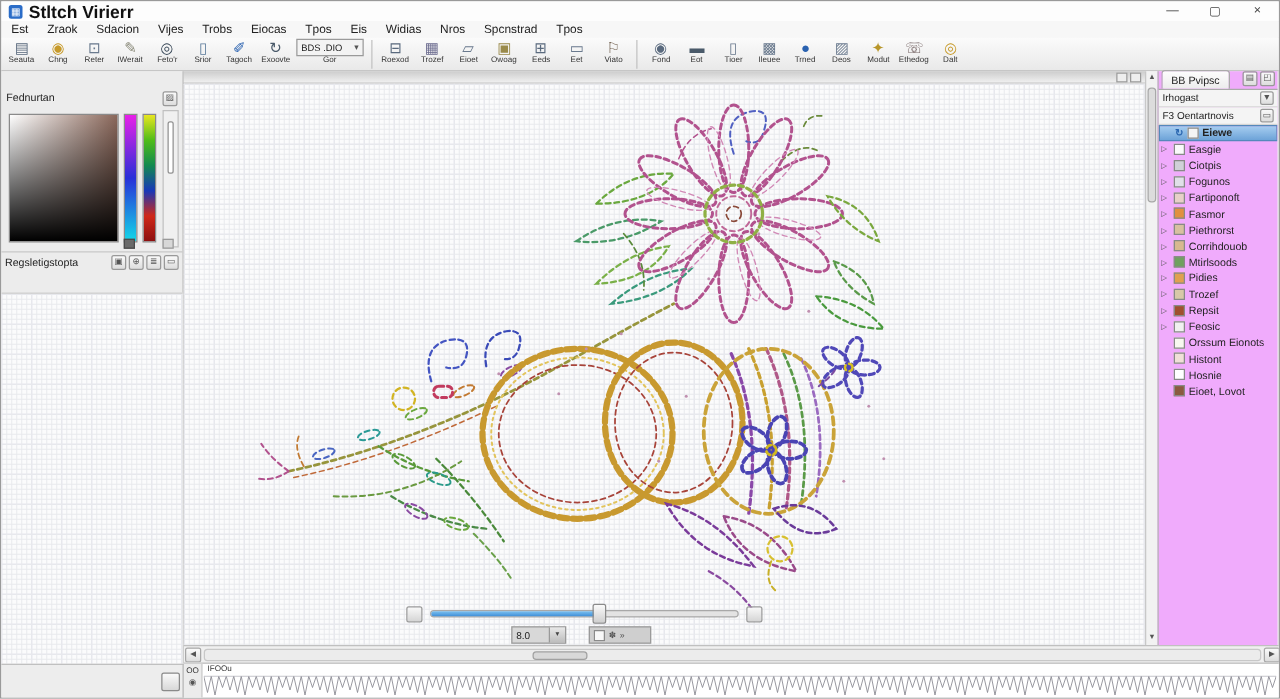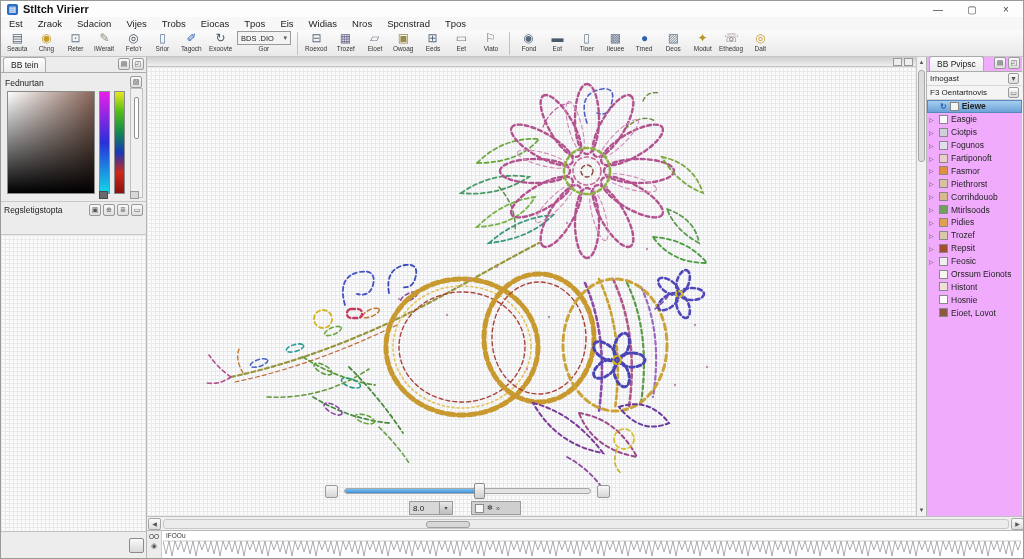--- a/index.html
+++ b/index.html
@@ -3,21 +3,21 @@
 <meta charset="utf-8">
 <style>
   * { margin:0; padding:0; box-sizing:border-box; }
   html,body { width:1024px; height:559px; overflow:hidden; }
   body { font-family:"Liberation Sans", sans-serif; background:#e8e8e8; }
   .app { position:relative; width:1024px; height:559px; background:#f0f0f0; overflow:hidden; border:1px solid #9a9a9a; }
 
   
   .titlebar { position:absolute; left:0; top:0; width:1024px; height:16px; background:#fdfdfd; display:flex; align-items:center; padding:0 6px; gap:5px; }
   .applogo { width:11px; height:11px; background:#2a6cc8; border-radius:2px; color:#fff; font-size:8px; line-height:11px; text-align:center; flex:0 0 auto; }
-  .apptitle { font-size:11px; font-weight:bold; color:#111; }
+  .apptitle { font-size:14px; font-weight:bold; color:#111; }
   .wctrls { margin-left:auto; display:flex; gap:20px; padding-right:6px; }
   .wctrl { font-size:10px; color:#444; width:14px; text-align:center; cursor:default; }
 
   
   .menubar { position:absolute; left:0; top:16px; width:1024px; height:13px; background:#f7f7f7; display:flex; gap:15px; padding:0 8px; align-items:center; }
   .menuitem { font-size:9.5px; color:#222; white-space:nowrap; }
 
   
   .toolbar { position:absolute; left:0; top:29px; width:1024px; height:27px; background:linear-gradient(#fbfbfb,#e9e9e9); border-bottom:1px solid #c6c6c6; display:flex; align-items:flex-start; padding:1px 2px 0 2px; }
   .tgroup { display:flex; }
@@ -37,21 +37,21 @@
       linear-gradient(#dddfe6 1px, transparent 1px),
       linear-gradient(90deg, #dddfe6 1px, transparent 1px);
     background-size:4px 4px, 4px 4px, 24px 24px, 24px 24px; }
 
   
   .leftpanel { position:absolute; left:0; top:56px; width:146px; height:474px; background:#ececec; border-right:1px solid #b5b5b5; }
   .lp-tabs { position:absolute; left:0; top:0; width:100%; height:16px; border-bottom:1px solid #aaa; display:flex; align-items:flex-end; padding:0 2px; }
   .tab { height:15px; background:linear-gradient(#fdfdfd,#ececec); border:1px solid #aaa; border-bottom:none; border-radius:3px 3px 0 0; font-size:8.5px; padding:0 7px; display:flex; align-items:center; color:#222; }
   .tabbtns { margin-left:auto; display:flex; gap:2px; padding-bottom:2px; }
   .sbtn { width:12px; height:12px; border:1px solid #999; background:linear-gradient(#fafafa,#ddd); font-size:7px; line-height:10px; text-align:center; color:#555; border-radius:2px; cursor:default; }
-  .lp-title { position:absolute; left:0; top:16px; width:100%; height:15px; display:flex; align-items:flex-end; padding:0 4px; font-size:8.5px; color:#222; }
+  .lp-title { position:absolute; left:0; top:16px; width:100%; height:15px; display:flex; align-items:flex-start; padding:0 4px; font-size:8.5px; color:#222; }
   .lp-title .sbtn { margin-left:auto; }
   .picker { position:absolute; left:0; top:31px; width:100%; height:113px; }
   .sv-square { position:absolute; left:6px; top:3px; width:88px; height:103px; border:1px solid #8a8a8a; }
   .strip { position:absolute; top:3px; width:11px; height:103px; border:1px solid #8a8a8a; }
   .pscroll { position:absolute; left:129px; top:0; width:13px; height:110px; background:#f0f0f0; border:1px solid #c0c0c0; }
   .psthumb { position:absolute; left:3px; top:8px; width:5px; height:42px; background:#fff; border:1px solid #909090; border-radius:2px; }
   .pfootbtn { position:absolute; width:9px; height:8px; background:#6a6a6a; border:1px solid #4a4a4a; top:103px; }
   .lp-controls { position:absolute; left:0; top:144px; width:100%; height:17px; display:flex; align-items:center; gap:2px; padding:0 3px; border-top:1px solid #c8c8c8; font-size:8.5px; color:#222; }
   .lp-controls .lbl { flex:1; }
   .lp-field { position:absolute; left:0; top:161px; width:100%; height:16px; display:flex; align-items:center; gap:2px; padding:0 3px; }
@@ -281,27 +281,20 @@
         </div>
 
         <div class="tbtn">
           <span class="tico" style="color: rgb(199, 154, 42);">◎</span>
           <span class="tlbl">Dalt</span>
         </div>
       </div>
   </div>
 
   <div class="leftpanel">
-    <div class="lp-tabs">
-      <span class="tab">BB tein</span>
-      <span class="tabbtns">
-        <span class="sbtn">▤</span>
-        <span class="sbtn">◰</span>
-      </span>
-    </div>
     <div class="lp-title">
       <span>Fednurtan</span>
       <span class="sbtn">▨</span>
     </div>
     <div class="picker">
       <div class="sv-square" style="background-image: linear-gradient(rgba(0, 0, 0, 0), rgb(0, 0, 0)), linear-gradient(to right, rgb(255, 255, 255), rgb(138, 103, 90));"></div>
       <div class="strip" style="left: 98px; background-image: linear-gradient(rgb(232, 32, 232), rgb(40, 48, 216), rgb(20, 216, 232));"></div>
       <div class="strip" style="left: 113px; background-image: linear-gradient(rgb(232, 230, 32), rgb(80, 188, 24), rgb(18, 138, 80), rgb(24, 56, 184), rgb(208, 40, 24), rgb(140, 16, 16));"></div>
       <div class="pscroll">
           <div class="psthumb"></div>

